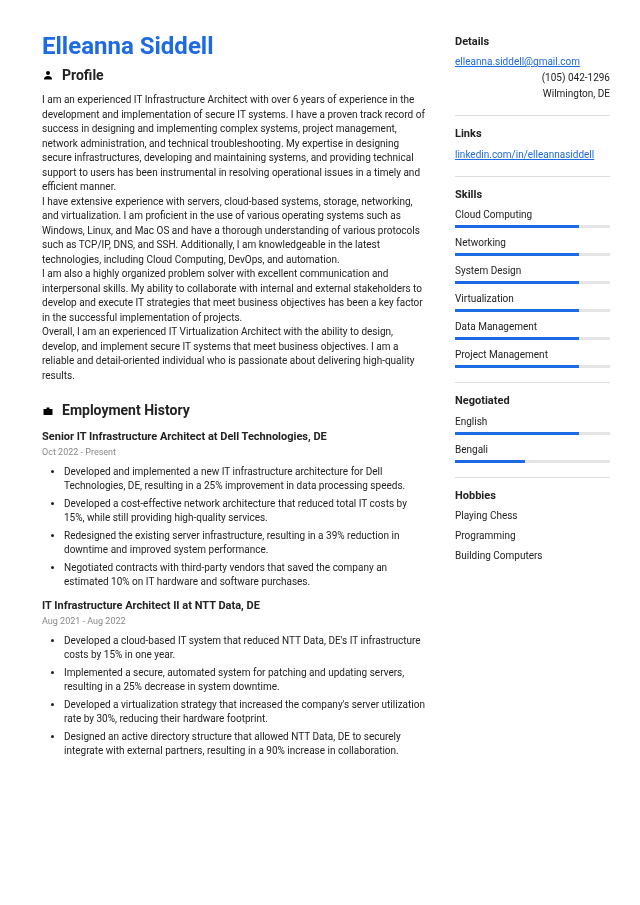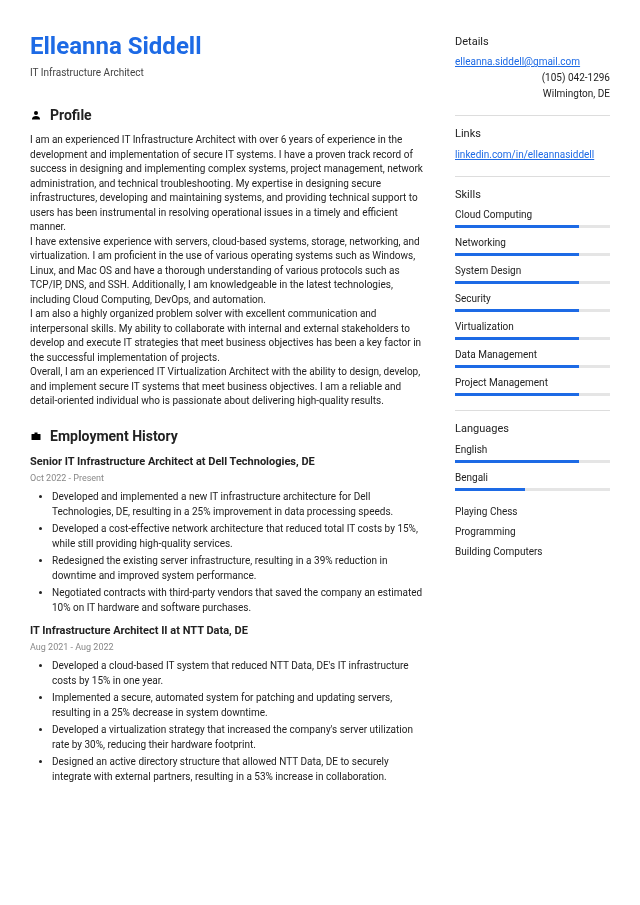--- a/index.html
+++ b/index.html
@@ -7,21 +7,21 @@
     font-family: -apple-system, BlinkMacSystemFont, "Segoe UI", Roboto, Helvetica, Arial, sans-serif;
     background: #fff;
     width: 640px;
     height: 905px;
     overflow: hidden;
     color: #222;
     font-size: 10px;
     line-height: 1.4;
   }
   .page {
-    padding: 30px 30px 0 30px;
+    padding: 30px 30px 0 42px;
     display: flex;
     gap: 28px;
   }
   .main { flex: 1; }
   .side { width: 155px; flex-shrink: 0; padding-top: 4px; }
   .name {
     font-size: 24px;
     font-weight: 700;
     color: #1d6ae5;
     margin-bottom: 2px;
@@ -48,42 +48,41 @@
     margin-bottom: 0;
   }
   .profile-text { margin-bottom: 18px; }
   .job { margin-bottom: 8px; }
   .job-title { font-size: 11px; font-weight: 700; margin-bottom: 2px; }
   .job-dates { font-size: 9px; color: #888; margin-bottom: 6px; }
   .job ul { padding-left: 22px; }
   .job li { font-size: 10px; line-height: 1.45; margin-bottom: 3px; }
   .side h3 {
     font-size: 11px;
-    font-weight: 400;
+    font-weight: 700;
     margin-bottom: 6px;
     border-top: 1px solid #ddd;
     padding-top: 10px;
   }
   .side h3.first { border-top:none; padding-top:0; }
   .side .block { margin-bottom: 14px; }
   .side .link { color: #1d6ae5; text-decoration: underline; font-size: 10px; display:block; margin-bottom:2px; word-break: break-all;}
   .side .txt { font-size: 10px; margin-bottom: 2px; text-align: right; }
   .skill { margin-bottom: 8px; }
   .skill-name { font-size: 10px; margin-bottom: 3px; }
   .bar { height: 3px; background: #e5e5e5; position: relative; }
   .bar .fill { position:absolute; left:0; top:0; bottom:0; background:#1d6ae5; }
   .hobby { font-size: 10px; margin-bottom: 6px; }
 </style>
 </head>
 <body>
 
 <div class="page">
   <div class="main">
     <div class="name">Elleanna Siddell</div>
-    <div class="title">IT Infrastructure Architect</div>
 
     <div class="section-head">
       <span class="icon">
         <svg viewBox="0 0 24 24" width="12" height="12" fill="#000">
             <circle cx="12" cy="8" r="4"></circle>
             <path d="M4 20c0-4 4-6 8-6s8 2 8 6v1H4z"></path>
           </svg>
       </span>
       <h2>Profile</h2>
     </div>
@@ -114,21 +113,21 @@
             <li>Negotiated contracts with third-party vendors that saved the company an estimated 10% on IT hardware and software purchases.</li>
           </ul>
         </div>
         <div class="job">
           <div class="job-title">IT Infrastructure Architect II at NTT Data, DE</div>
           <div class="job-dates">Aug 2021 - Aug 2022</div>
           <ul>
             <li>Developed a cloud-based IT system that reduced NTT Data, DE's IT infrastructure costs by 15% in one year.</li>
             <li>Implemented a secure, automated system for patching and updating servers, resulting in a 25% decrease in system downtime.</li>
             <li>Developed a virtualization strategy that increased the company's server utilization rate by 30%, reducing their hardware footprint.</li>
-            <li>Designed an active directory structure that allowed NTT Data, DE to securely integrate with external partners, resulting in a 53% increase in collaboration.</li>
+            <li>Designed an active directory structure that allowed NTT Data, DE to securely integrate with external partners, resulting in a 90% increase in collaboration.</li>
           </ul>
         </div>
       </div>
   </div>
 
   <div class="side">
     <div class="block">
       <h3 class="first">Details</h3>
       <a class="link">elleanna.siddell@gmail.com</a>
       <div class="txt">(105) 042-1296</div>
@@ -153,63 +152,58 @@
               <div class="fill" style="width: 80%;"></div>
             </div>
           </div>
           <div class="skill">
             <div class="skill-name">System Design</div>
             <div class="bar">
               <div class="fill" style="width: 80%;"></div>
             </div>
           </div>
           <div class="skill">
-            <div class="skill-name">Security</div>
-            <div class="bar">
-              <div class="fill" style="width: 80%;"></div>
-            </div>
-          </div>
-          <div class="skill">
             <div class="skill-name">Virtualization</div>
             <div class="bar">
               <div class="fill" style="width: 80%;"></div>
             </div>
           </div>
           <div class="skill">
             <div class="skill-name">Data Management</div>
             <div class="bar">
               <div class="fill" style="width: 80%;"></div>
             </div>
           </div>
           <div class="skill">
             <div class="skill-name">Project Management</div>
             <div class="bar">
               <div class="fill" style="width: 80%;"></div>
             </div>
           </div>
         </div>
     </div>
     <div class="block">
-      <h3>Languages</h3>
+      <h3>Negotiated</h3>
       <div id="languages">
           <div class="skill">
             <div class="skill-name">English</div>
             <div class="bar">
               <div class="fill" style="width: 80%;"></div>
             </div>
           </div>
           <div class="skill">
             <div class="skill-name">Bengali</div>
             <div class="bar">
               <div class="fill" style="width: 45%;"></div>
             </div>
           </div>
         </div>
     </div>
     <div class="block">
+      <h3>Hobbies</h3>
       <div id="hobbies">
           <div class="hobby">Playing Chess</div>
           <div class="hobby">Programming</div>
           <div class="hobby">Building Computers</div>
         </div>
     </div>
   </div>
 </div>
 
 </body></html>

